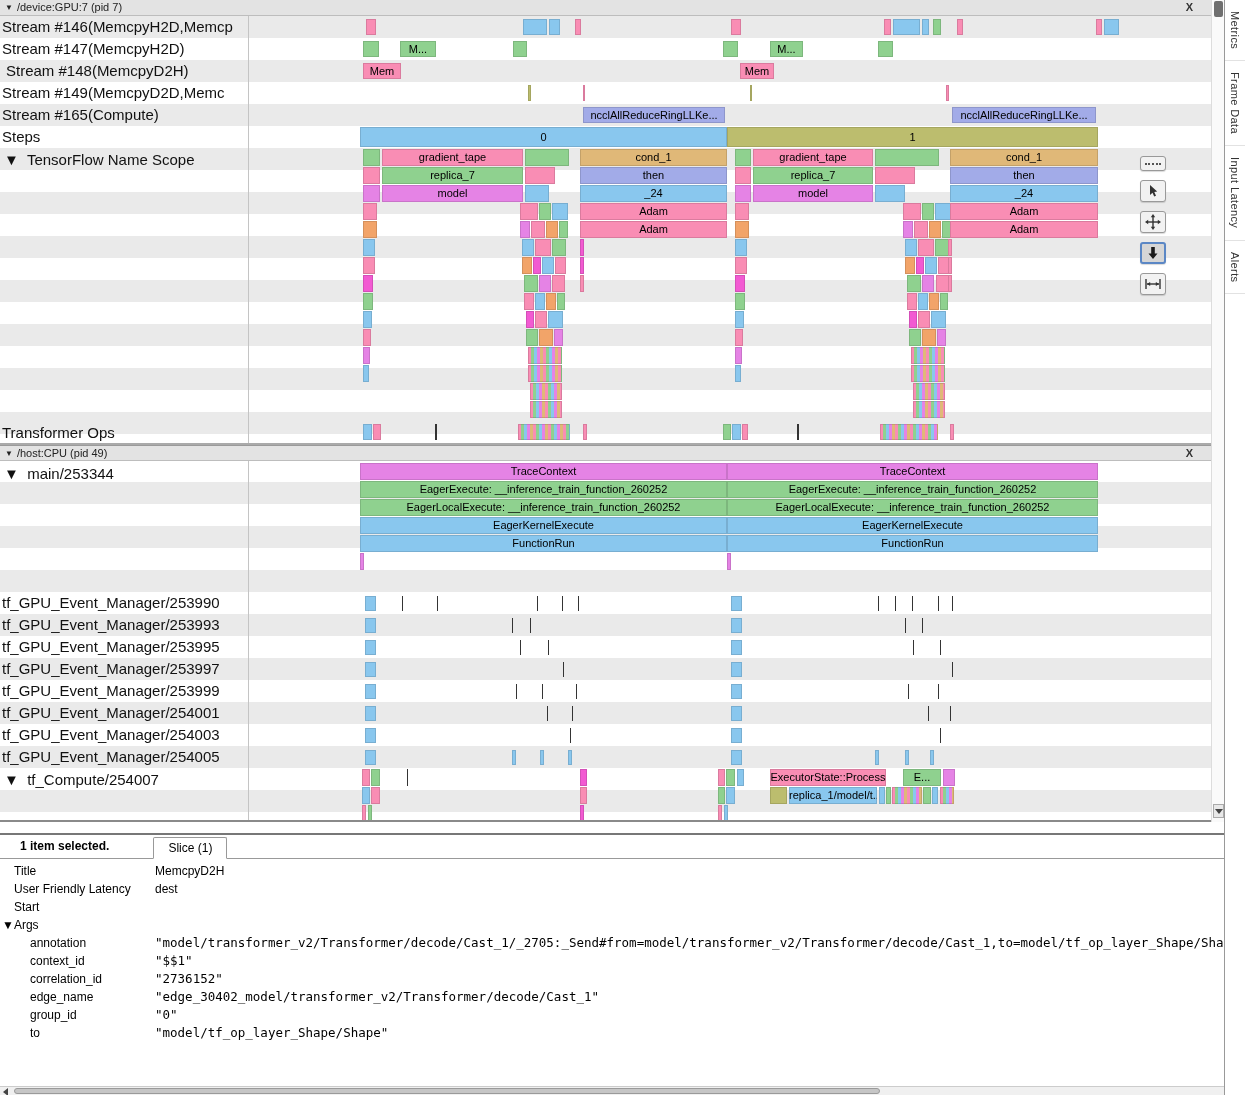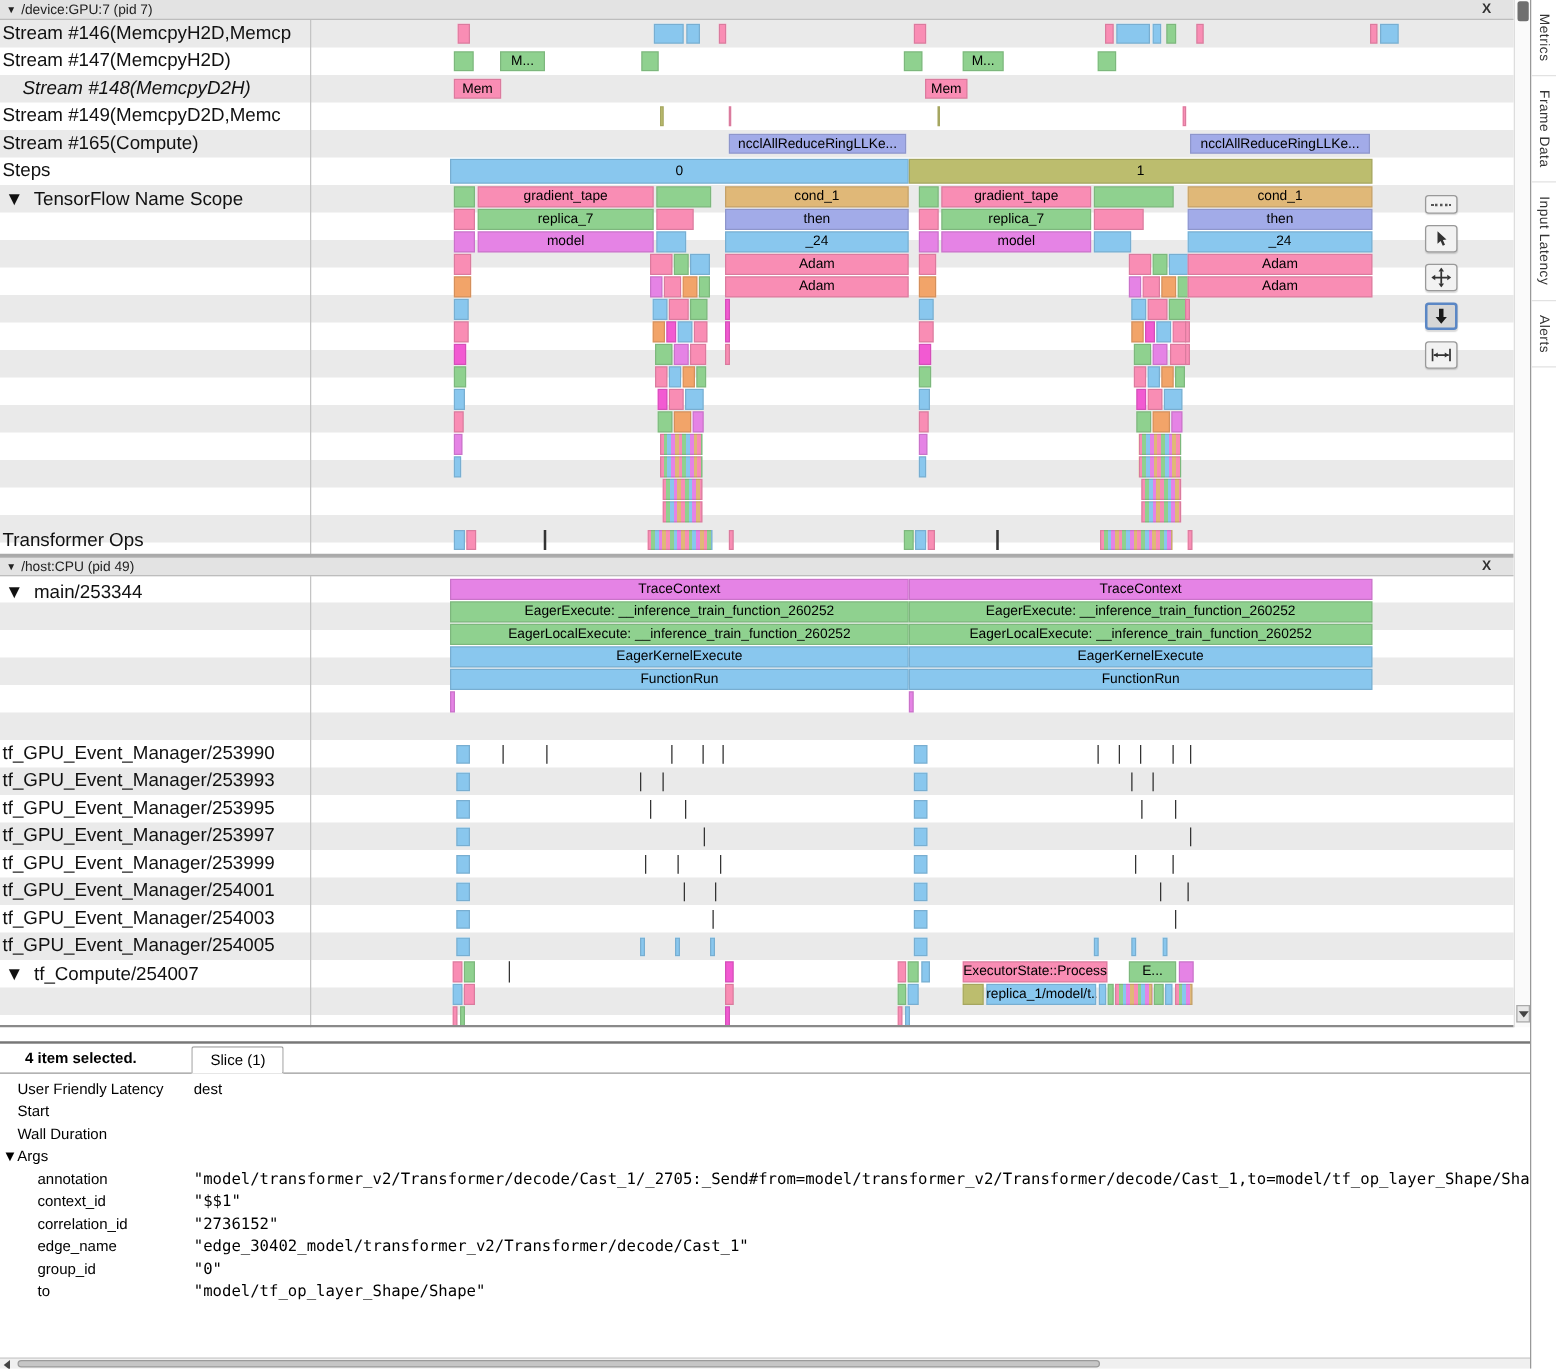--- a/index.html
+++ b/index.html
@@ -68,21 +68,21 @@
         <div class="band" style="top: 614px; height: 22px;"></div>
         <div class="band" style="top: 658px; height: 22px;"></div>
         <div class="band" style="top: 702px; height: 22px;"></div>
         <div class="band" style="top: 746px; height: 22px;"></div>
         <div class="band" style="top: 790px; height: 22px;"></div>
       </div>
     <div id="col-sep"></div>
     <div id="labels">
         <div class="tlabel" style="left: 2px; top: 18px;">Stream #146(MemcpyH2D,Memcp</div>
         <div class="tlabel" style="left: 2px; top: 40px;">Stream #147(MemcpyH2D)</div>
-        <div class="tlabel" style="left: 18px; top: 62px; font-style: italic;">Stream #148(MemcpyD2H)</div>
+        <div class="tlabel" style="left: 6px; top: 62px;">Stream #148(MemcpyD2H)</div>
         <div class="tlabel" style="left: 2px; top: 84px;">Stream #149(MemcpyD2D,Memc</div>
         <div class="tlabel" style="left: 2px; top: 106px;">Stream #165(Compute)</div>
         <div class="tlabel" style="left: 2px; top: 128px;">Steps</div>
         <div class="tlabel" style="left: 4px; top: 151px;">▼  TensorFlow Name Scope</div>
         <div class="tlabel" style="left: 2px; top: 424px;">Transformer Ops</div>
         <div class="tlabel" style="left: 4px; top: 465px;">▼  main/253344</div>
         <div class="tlabel" style="left: 2px; top: 594px;">tf_GPU_Event_Manager/253990</div>
         <div class="tlabel" style="left: 2px; top: 616px;">tf_GPU_Event_Manager/253993</div>
         <div class="tlabel" style="left: 2px; top: 638px;">tf_GPU_Event_Manager/253995</div>
         <div class="tlabel" style="left: 2px; top: 660px;">tf_GPU_Event_Manager/253997</div>
@@ -407,34 +407,40 @@
 
   <div id="right-tabs">
     <div class="rtab">Metrics</div>
     <div class="rtab">Frame Data</div>
     <div class="rtab">Input Latency</div>
     <div class="rtab">Alerts</div>
   </div>
 
   <div id="panel">
     <div id="status-row">
-      <span id="status-text">4 item selected.</span>
+      <span id="status-text">1 item selected.</span>
       <span id="slice-tab">Slice (1)</span>
     </div>
     <div id="detail-body">
         <div class="d-row">
+          <span class="d-label">Title</span>
+          <span class="d-val">MemcpyD2H</span>
+          <span style="margin-left:42px;display:inline-flex;align-items:center;">
+            <svg width="13" height="13" viewBox="0 0 13 13">
+              <circle cx="5" cy="5" r="3.4" fill="none" stroke="#d78e1e" stroke-width="1.6"></circle>
+              <line x1="7.6" y1="7.6" x2="11.5" y2="11.5" stroke="#d78e1e" stroke-width="2"></line>
+            </svg>
+          </span>
+        </div>
+        <div class="d-row">
           <span class="d-label">User Friendly Latency</span>
           <span class="d-val">dest</span>
         </div>
         <div class="d-row">
           <span class="d-label">Start</span>
-          <span class="d-val"></span>
-        </div>
-        <div class="d-row">
-          <span class="d-label">Wall Duration</span>
           <span class="d-val"></span>
         </div>
         <div class="d-row">
           <span class="d-label args-hdr">▼Args</span>
         </div>
         <div class="d-row">
           <span class="d-label arg">annotation</span>
           <span class="d-val mono">"model/transformer_v2/Transformer/decode/Cast_1/_2705:_Send#from=model/transformer_v2/Transformer/decode/Cast_1,to=model/tf_op_layer_Shape/Shape#::#edg</span>
         </div>
         <div class="d-row">

